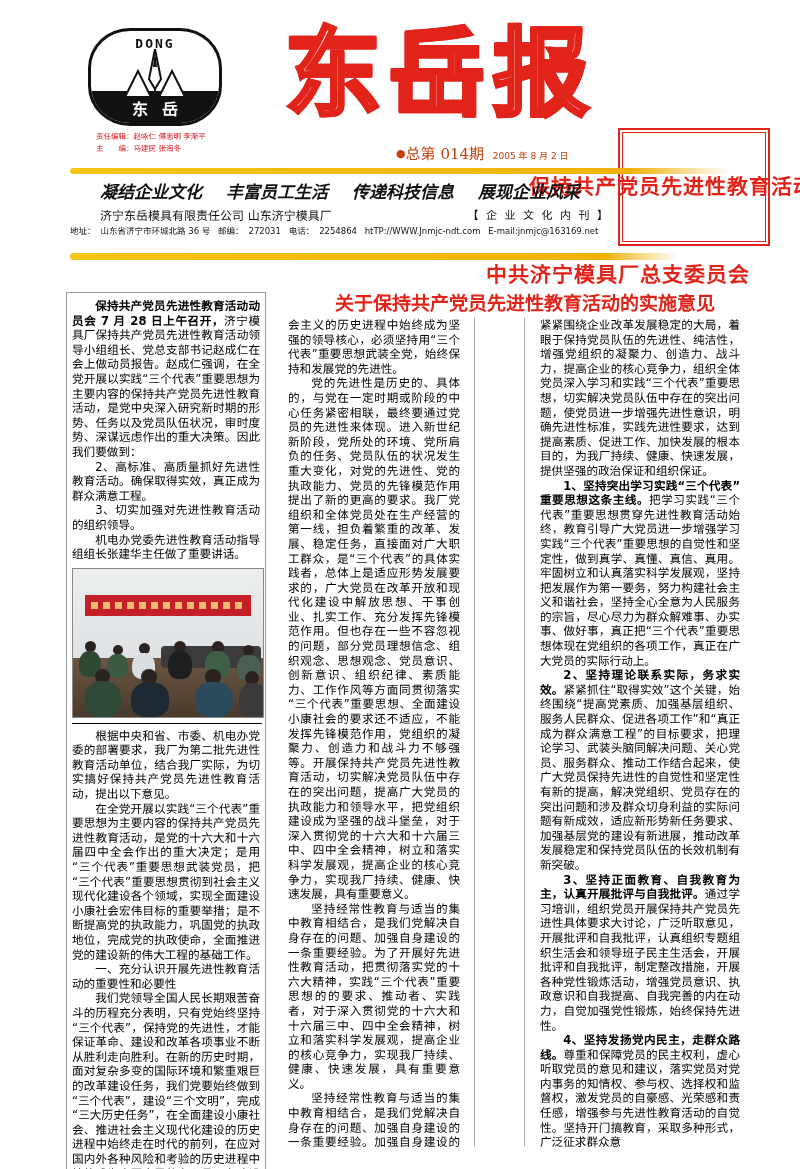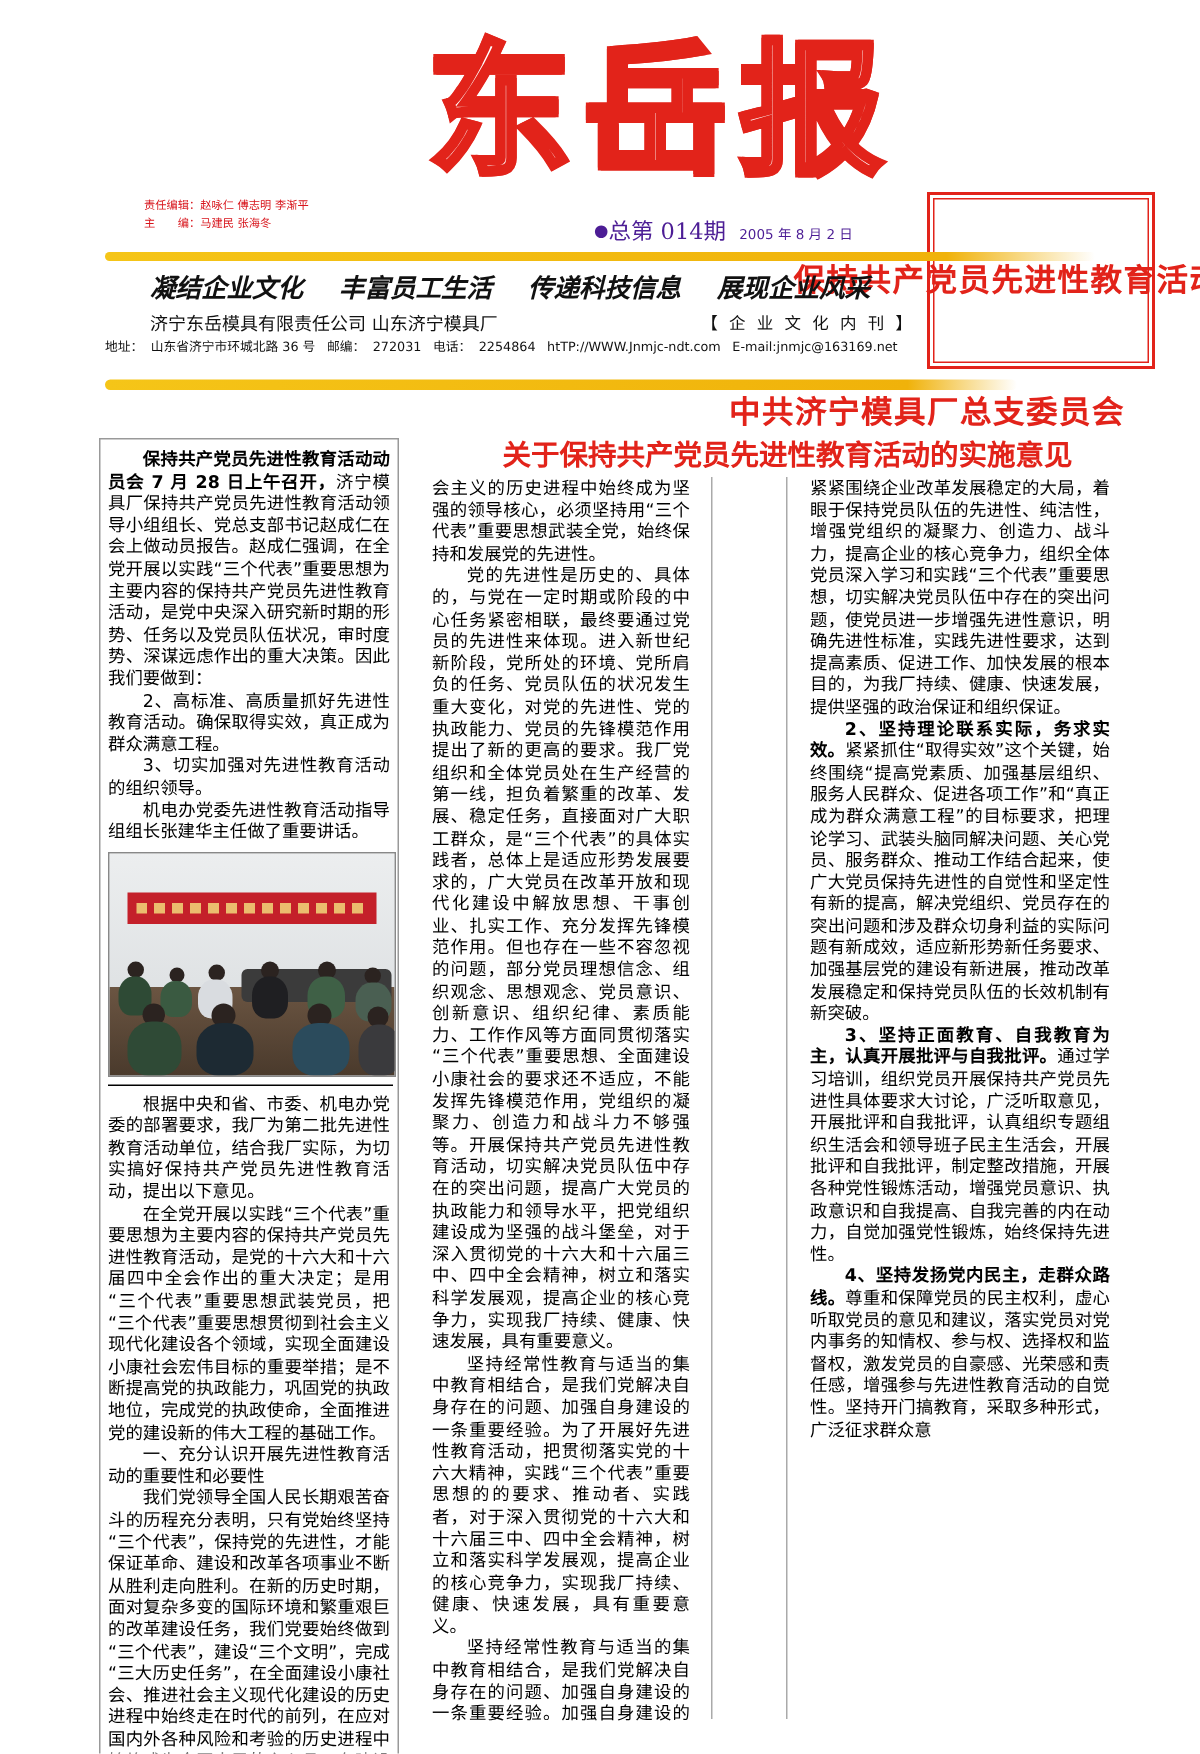--- a/index.html
+++ b/index.html
@@ -61,21 +61,21 @@
     color:#ffffff;
     letter-spacing:8px;
     -webkit-text-stroke:4px #e2231a;
     text-shadow:
       -2px 0 #e2231a, 2px 0 #e2231a, 0 -2px #e2231a, 0 2px #e2231a;
     font-family:"DejaVu Sans","Liberation Sans",sans-serif;
   }
 
   .issue-line{
     position:absolute;left:396px;top:142px;
-    font-size:15px;color:#4c1d95;white-space:nowrap;
+    font-size:15px;color:#c2410c;white-space:nowrap;
   }
   .issue-line .dot{font-size:11px;vertical-align:2px;}
   .issue-line .num{font-family:"DejaVu Serif","Liberation Serif",serif;}
   .issue-line .date{font-size:9px;margin-left:4px;}
 
   .special-box{
     position:absolute;left:618px;top:128px;width:152px;height:118px;
     border:2px solid #e2231a;
     background:#fff;
     box-sizing:border-box;
@@ -192,20 +192,34 @@
   .vr2{left:524px;top:318px;height:828px;}
   .bodyfont{font-family:"DejaVu Sans","Liberation Sans",sans-serif;}
 </style>
 </head>
 <body>
 
 <div class="page">
 
   <div class="masthead">
 
+    <div class="logo-wrap">
+      <div class="logo-oval">
+        <div class="logo-bottomband"></div>
+        <svg class="logo-mountain" width="100" height="56" viewBox="0 0 100 56">
+          <polygon points="50,0 56,30 50,40 44,30" fill="#fff" stroke="#111" stroke-width="2"></polygon>
+          <polygon points="50,2 52,18 48,18" fill="#111"></polygon>
+          <polygon points="20,48 33,22 46,48" fill="#fff" stroke="#111" stroke-width="2"></polygon>
+          <polygon points="54,48 67,22 80,48" fill="#fff" stroke="#111" stroke-width="2"></polygon>
+          <line x1="50" y1="40" x2="50" y2="50" stroke="#111" stroke-width="2"></line>
+        </svg>
+        <div class="logo-dong">DONG</div>
+        <div class="logo-cn">东岳</div>
+      </div>
+    </div>
 
     <div class="editors">
       <div>
         <span>责任编辑：</span><span>赵咏仁  傅志明  李渐平</span>
       </div>
       <div class="row2">
         <span>主　　编：</span><span>马建民  张海冬</span>
       </div>
     </div>
 
@@ -297,18 +311,19 @@
   <div class="col col-mid bodyfont">
     <p class="noind">会主义的历史进程中始终成为坚强的领导核心，必须坚持用“三个代表”重要思想武装全党，始终保持和发展党的先进性。</p>
     <p>党的先进性是历史的、具体的，与党在一定时期或阶段的中心任务紧密相联，最终要通过党员的先进性来体现。进入新世纪新阶段，党所处的环境、党所肩负的任务、党员队伍的状况发生重大变化，对党的先进性、党的执政能力、党员的先锋模范作用提出了新的更高的要求。我厂党组织和全体党员处在生产经营的第一线，担负着繁重的改革、发展、稳定任务，直接面对广大职工群众，是“三个代表”的具体实践者，总体上是适应形势发展要求的，广大党员在改革开放和现代化建设中解放思想、干事创业、扎实工作、充分发挥先锋模范作用。但也存在一些不容忽视的问题，部分党员理想信念、组织观念、思想观念、党员意识、创新意识、组织纪律、素质能力、工作作风等方面同贯彻落实“三个代表”重要思想、全面建设小康社会的要求还不适应，不能发挥先锋模范作用，党组织的凝聚力、创造力和战斗力不够强等。开展保持共产党员先进性教育活动，切实解决党员队伍中存在的突出问题，提高广大党员的执政能力和领导水平，把党组织建设成为坚强的战斗堡垒，对于深入贯彻党的十六大和十六届三中、四中全会精神，树立和落实科学发展观，提高企业的核心竞争力，实现我厂持续、健康、快速发展，具有重要意义。</p>
     <p>坚持经常性教育与适当的集中教育相结合，是我们党解决自身存在的问题、加强自身建设的一条重要经验。为了开展好先进性教育活动，把贯彻落实党的十六大精神，实践“三个代表”重要思想的的要求、推动者、实践者，对于深入贯彻党的十六大和十六届三中、四中全会精神，树立和落实科学发展观，提高企业的核心竞争力，实现我厂持续、健康、快速发展，具有重要意义。</p>
     <p>坚持经常性教育与适当的集中教育相结合，是我们党解决自身存在的问题、加强自身建设的一条重要经验。加强自身建设的一条重要经验。为更好开展先进性教育活动，切实解决党员队伍中存在的突出问题，提高广大党员的执政能力和领导水平，把党组织建设成为坚强的战斗堡垒，加强党的执政能力建设，全体党员和全体干部一定要充分认识到第二批先进性教育活动的有利条件，按照胡锦涛总书记提出的“努力使先进性教育活动真正成为群众满意工程”的指示要求，认真推敲第一批先进性教育活动的经验教法，进一步增强政治意识、大局意识、责任意识，坚定信心、加强领导，再接再厉，扎实工作，下最大的决心，尽最大的努力，把先进性教育活动抓紧抓好、抓出成效。</p>
 
   </div>
 
   <div class="col col-right bodyfont">
     <p class="noind">紧紧围绕企业改革发展稳定的大局，着眼于保持党员队伍的先进性、纯洁性，增强党组织的凝聚力、创造力、战斗力，提高企业的核心竞争力，组织全体党员深入学习和实践“三个代表”重要思想，切实解决党员队伍中存在的突出问题，使党员进一步增强先进性意识，明确先进性标准，实践先进性要求，达到提高素质、促进工作、加快发展的根本目的，为我厂持续、健康、快速发展，提供坚强的政治保证和组织保证。</p>
+    <p><b>1、坚持突出学习实践“三个代表”重要思想这条主线。</b><span>把学习实践“三个代表”重要思想贯穿先进性教育活动始终，教育引导广大党员进一步增强学习实践“三个代表”重要思想的自觉性和坚定性，做到真学、真懂、真信、真用。牢固树立和认真落实科学发展观，坚持把发展作为第一要务，努力构建社会主义和谐社会，坚持全心全意为人民服务的宗旨，尽心尽力为群众解难事、办实事、做好事，真正把“三个代表”重要思想体现在党组织的各项工作，真正在广大党员的实际行动上。</span></p>
     <p><b>2、坚持理论联系实际，务求实效。</b><span>紧紧抓住“取得实效”这个关键，始终围绕“提高党素质、加强基层组织、服务人民群众、促进各项工作”和“真正成为群众满意工程”的目标要求，把理论学习、武装头脑同解决问题、关心党员、服务群众、推动工作结合起来，使广大党员保持先进性的自觉性和坚定性有新的提高，解决党组织、党员存在的突出问题和涉及群众切身利益的实际问题有新成效，适应新形势新任务要求、加强基层党的建设有新进展，推动改革发展稳定和保持党员队伍的长效机制有新突破。</span></p>
     <p><b>3、坚持正面教育、自我教育为主，认真开展批评与自我批评。</b><span>通过学习培训，组织党员开展保持共产党员先进性具体要求大讨论，广泛听取意见，开展批评和自我批评，认真组织专题组织生活会和领导班子民主生活会，开展批评和自我批评，制定整改措施，开展各种党性锻炼活动，增强党员意识、执政意识和自我提高、自我完善的内在动力，自觉加强党性锻炼，始终保持先进性。</span></p>
     <p><b>4、坚持发扬党内民主，走群众路线。</b><span>尊重和保障党员的民主权利，虚心听取党员的意见和建议，落实党员对党内事务的知情权、参与权、选择权和监督权，激发党员的自豪感、光荣感和责任感，增强参与先进性教育活动的自觉性。坚持开门搞教育，采取多种形式，广泛征求群众意</span></p>
   </div>
 
 </div>
 
 </body></html>

